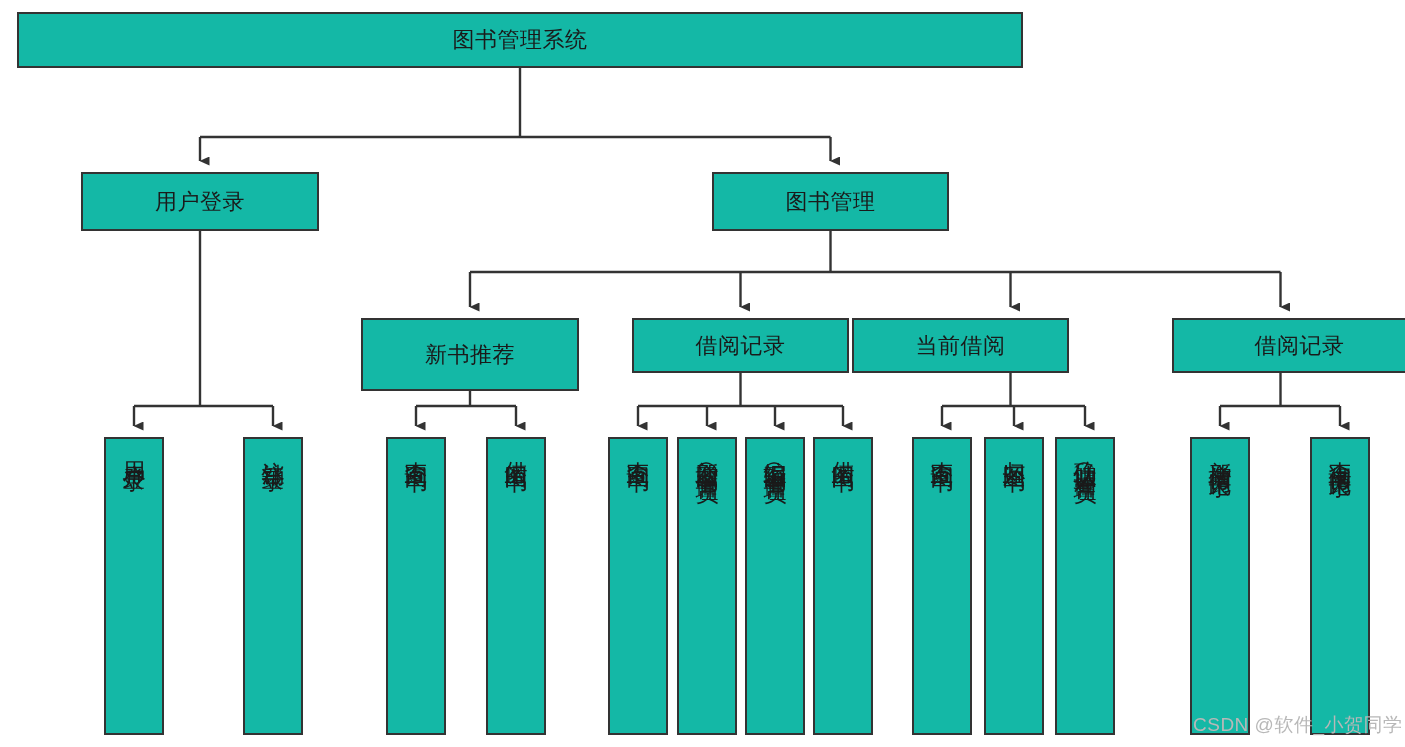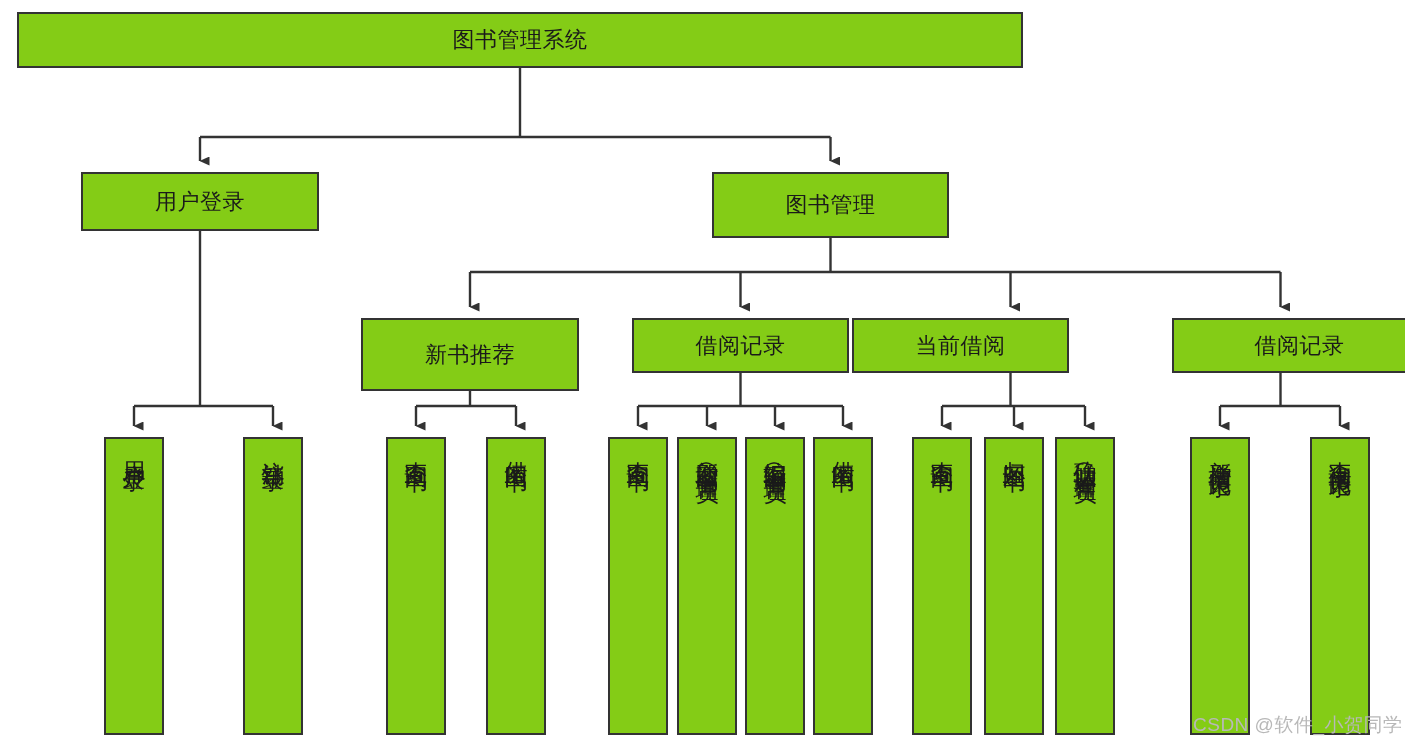--- a/index.html
+++ b/index.html
@@ -21,21 +21,21 @@
     position: absolute;
     left: 0;
     top: 0;
     width: 1405px;
     height: 747px;
   }
   .node {
     position: absolute;
     box-sizing: border-box;
     border: 2px solid #333333;
-    background: #84cc16;
+    background: #14b8a6;
     display: flex;
     align-items: center;
     justify-content: center;
     color: #1a1a1a;
   }
   .node .label {
     display: block;
     text-align: center;
     line-height: 1.18;
     letter-spacing: 0.5px;
@@ -115,21 +115,21 @@
       </g>
   </svg>
 
   <div id="node-layer">
       <div class="node horizontal root" style="left: 17px; top: 12px; width: 1006px; height: 56px;">
         <span class="label">图书管理系统</span>
       </div>
       <div class="node horizontal level1" style="left: 81px; top: 172px; width: 238px; height: 59px;">
         <span class="label">用户登录</span>
       </div>
-      <div class="node horizontal level1" style="left: 712px; top: 172px; width: 237px; height: 66px;">
+      <div class="node horizontal level1" style="left: 712px; top: 172px; width: 237px; height: 59px;">
         <span class="label">图书管理</span>
       </div>
       <div class="node horizontal level2" style="left: 361px; top: 318px; width: 218px; height: 73px;">
         <span class="label">新书推荐</span>
       </div>
       <div class="node horizontal level2" style="left: 632px; top: 318px; width: 217px; height: 55px;">
         <span class="label">借阅记录</span>
       </div>
       <div class="node horizontal level2" style="left: 852px; top: 318px; width: 217px; height: 55px;">
         <span class="label">当前借阅</span>

